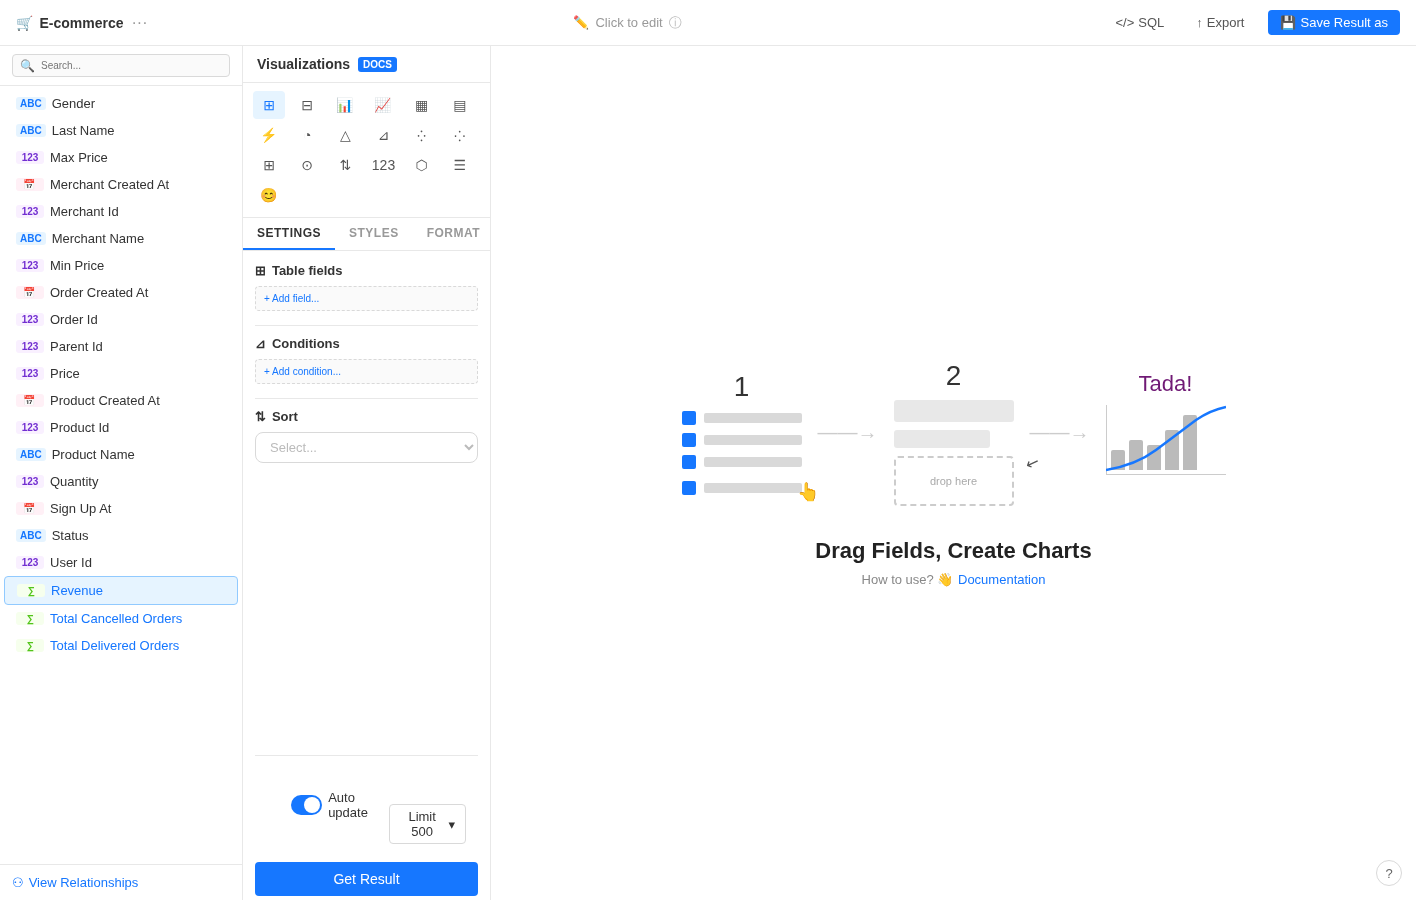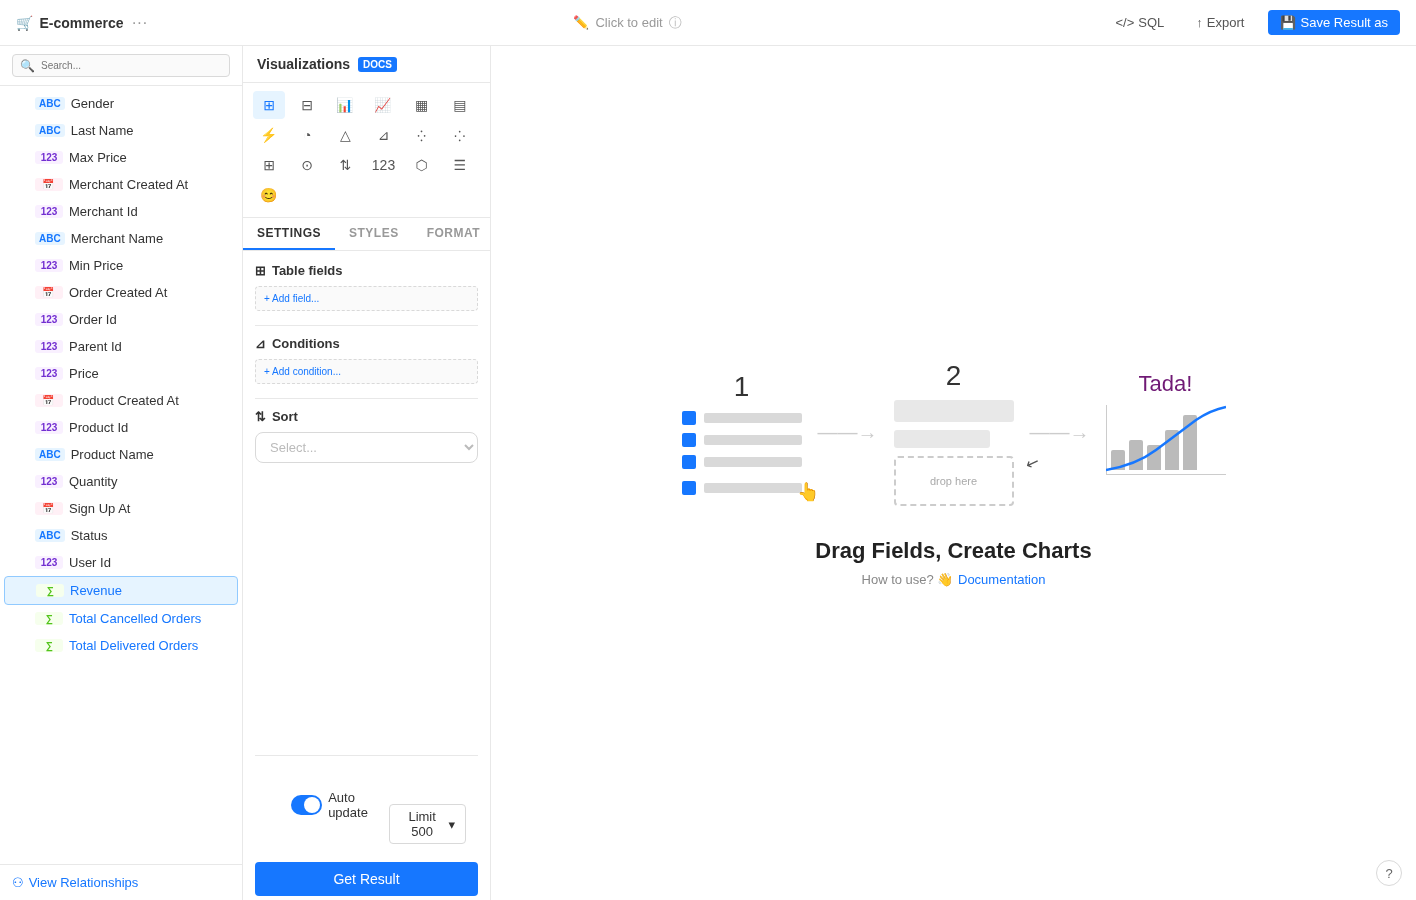--- a/index.html
+++ b/index.html
@@ -73,21 +73,20 @@
     .field-item-left { display: flex; align-items: center; gap: 6px; }
     .field-type-badge {
       font-size: 10px;
       font-weight: 700;
       color: #666;
       background: #f0f0f0;
       border-radius: 3px;
       padding: 1px 4px;
       min-width: 28px;
       text-align: center;
-      margin-left: 19px;
     }
     .field-type-badge.abc { color: #1677ff; background: #e6f4ff; }
     .field-type-badge.num { color: #722ed1; background: #f9f0ff; }
     .field-type-badge.cal { color: #eb2f96; background: #fff0f6; }
     .field-type-badge.sum { color: #52c41a; background: #f6ffed; }
     .field-name { font-size: 13px; color: #333; }
     .field-name.sum-name { color: #1677ff; }
     .drag-handle { color: #ccc; font-size: 12px; opacity: 0; }
     .sidebar-footer {
       border-top: 1px solid #e8e8e8;

